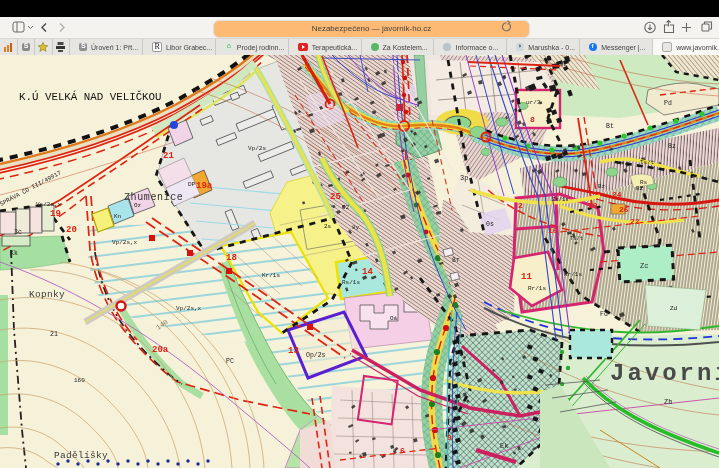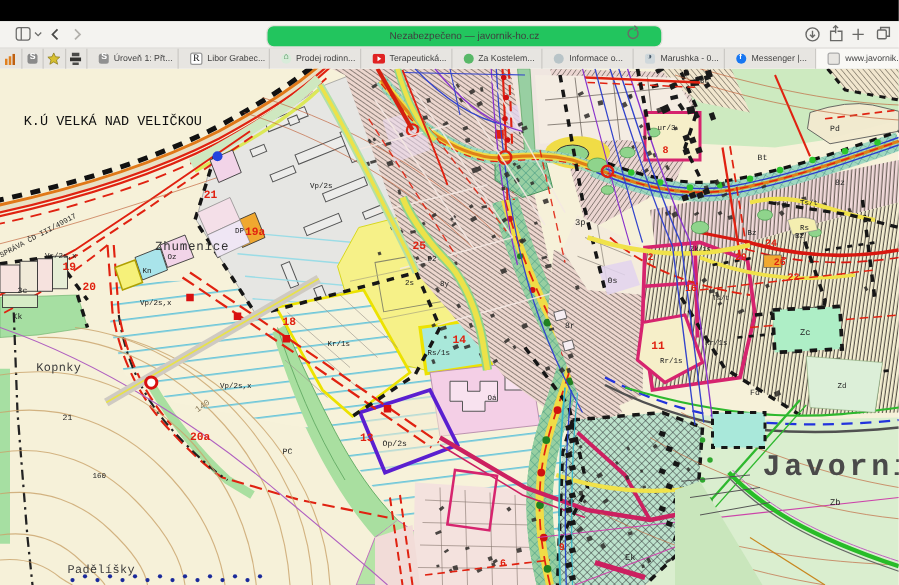--- a/index.html
+++ b/index.html
@@ -1,19 +1,19 @@
 <!DOCTYPE html>
 <html><head>
 <meta charset="utf-8">
 <style>
 html,body{margin:0;padding:0;width:719px;height:468px;overflow:hidden;background:#fff;font-family:"Liberation Sans",sans-serif;}
 #blackbar{position:absolute;left:0;top:0;width:719px;height:17px;background:#000;}
 #toolbar{position:absolute;left:0;top:17px;width:719px;height:21px;background:#f4f3f0;border-bottom:1px solid #dad8d4;}
 #tabbar{position:absolute;left:0;top:39px;width:719px;height:16px;background:#e7e5e1;display:flex;}
-#addrbar{position:absolute;left:213px;top:3px;width:315px;height:16px;background:#22c55e;border:1px solid #e2e0db;border-radius:6px;font-size:8px;color:#3f3f3f;text-align:center;line-height:16px;}
+#addrbar{position:absolute;left:213px;top:3px;width:315px;height:16px;background:#fdba74;border:1px solid #e2e0db;border-radius:6px;font-size:8px;color:#3f3f3f;text-align:center;line-height:16px;}
 .tab{height:16px;box-sizing:border-box;border-right:1px solid #cbc9c5;display:flex;align-items:center;overflow:hidden;flex:none;}
 .tab.small{width:17.5px;justify-content:center;}
 .tab.txt{width:72.9px;padding-left:9px;}
 .tab .lbl{font-size:7px;color:#424242;white-space:nowrap;margin-left:4px;}
 .tab.active{background:#f9f8f5;border-right:none;width:66px;}
 .fav{width:8px;height:8px;flex:none;border-radius:2px;position:relative;}
 #map{position:absolute;left:0;top:55px;width:719px;height:413px;}
 </style>
 </head>
 <body>

